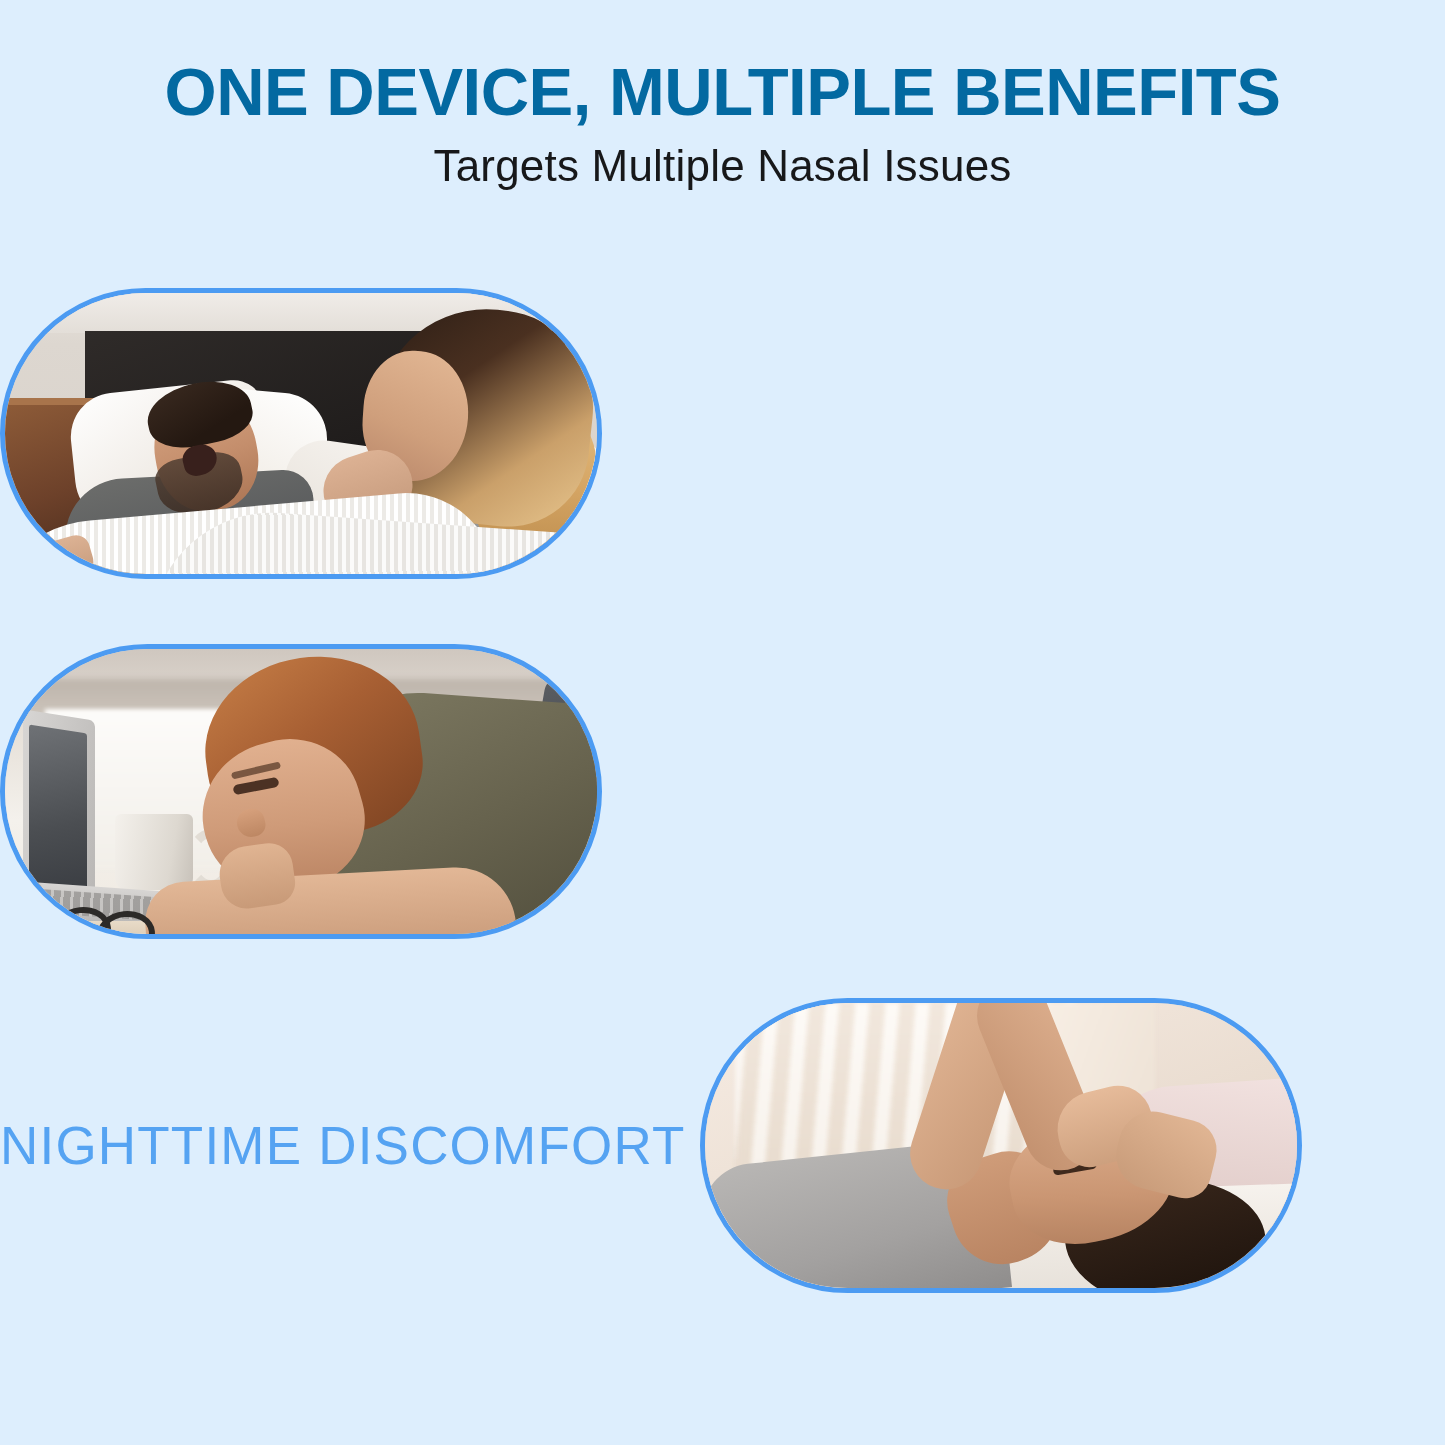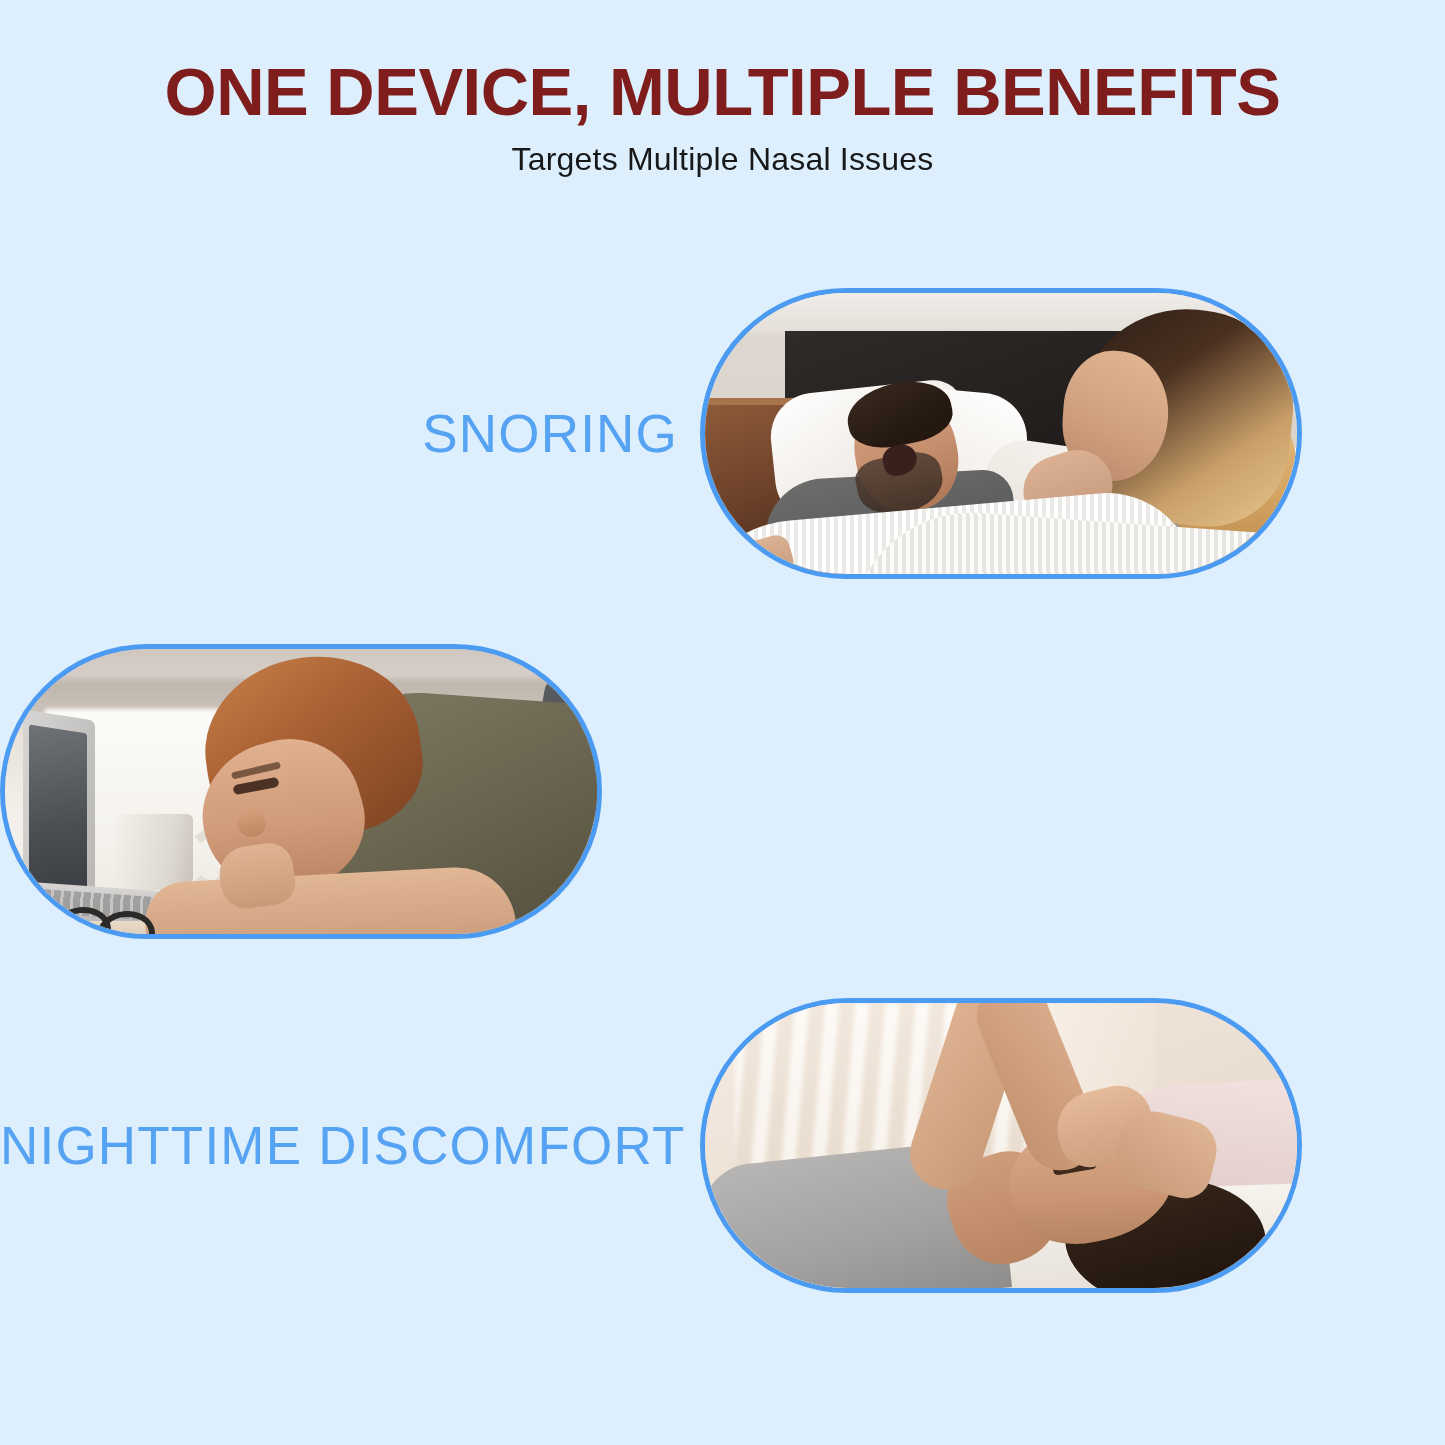--- a/index.html
+++ b/index.html
@@ -30,29 +30,29 @@
     width: 1445px;
     text-align: center;
   }
   .title {
     margin: 0;
     padding-top: 58px;
     font-family: "Liberation Sans", sans-serif;
     font-size: 67px;
     font-weight: bold;
     letter-spacing: -0.5px;
-    color: #7f1d1d;
+    color: #0369a1;
     line-height: 1.02;
     white-space: nowrap;
   }
   .subtitle {
     margin: 0;
     padding-top: 17px;
     font-family: "Liberation Sans", sans-serif;
-    font-size: 32px;
+    font-size: 44px;
     font-weight: 400;
     color: #17181a;
     letter-spacing: 0.2px;
     line-height: 1.05;
     white-space: nowrap;
   }
 
   
   .row {
     position: absolute;
@@ -434,21 +434,20 @@
 <body>
 
 <div class="page">
 
   <div class="header">
     <h1 class="title">ONE DEVICE, MULTIPLE BENEFITS</h1>
     <p class="subtitle">Targets Multiple Nasal Issues</p>
   </div>
 
   <div class="row row-1">
-    <div class="row-label">SNORING</div>
     <div class="card">
       <div class="card-photo">
         <div class="p1-wall"></div>
         <div class="p1-ceiling"></div>
         <div class="p1-headboard"></div>
         <div class="p1-nightstand"></div>
         <div class="p1-nightstand-leg"></div>
         <div class="p1-pillow-a"></div>
         <div class="p1-pillow-b"></div>
         <div class="p1-pillow-c"></div>

